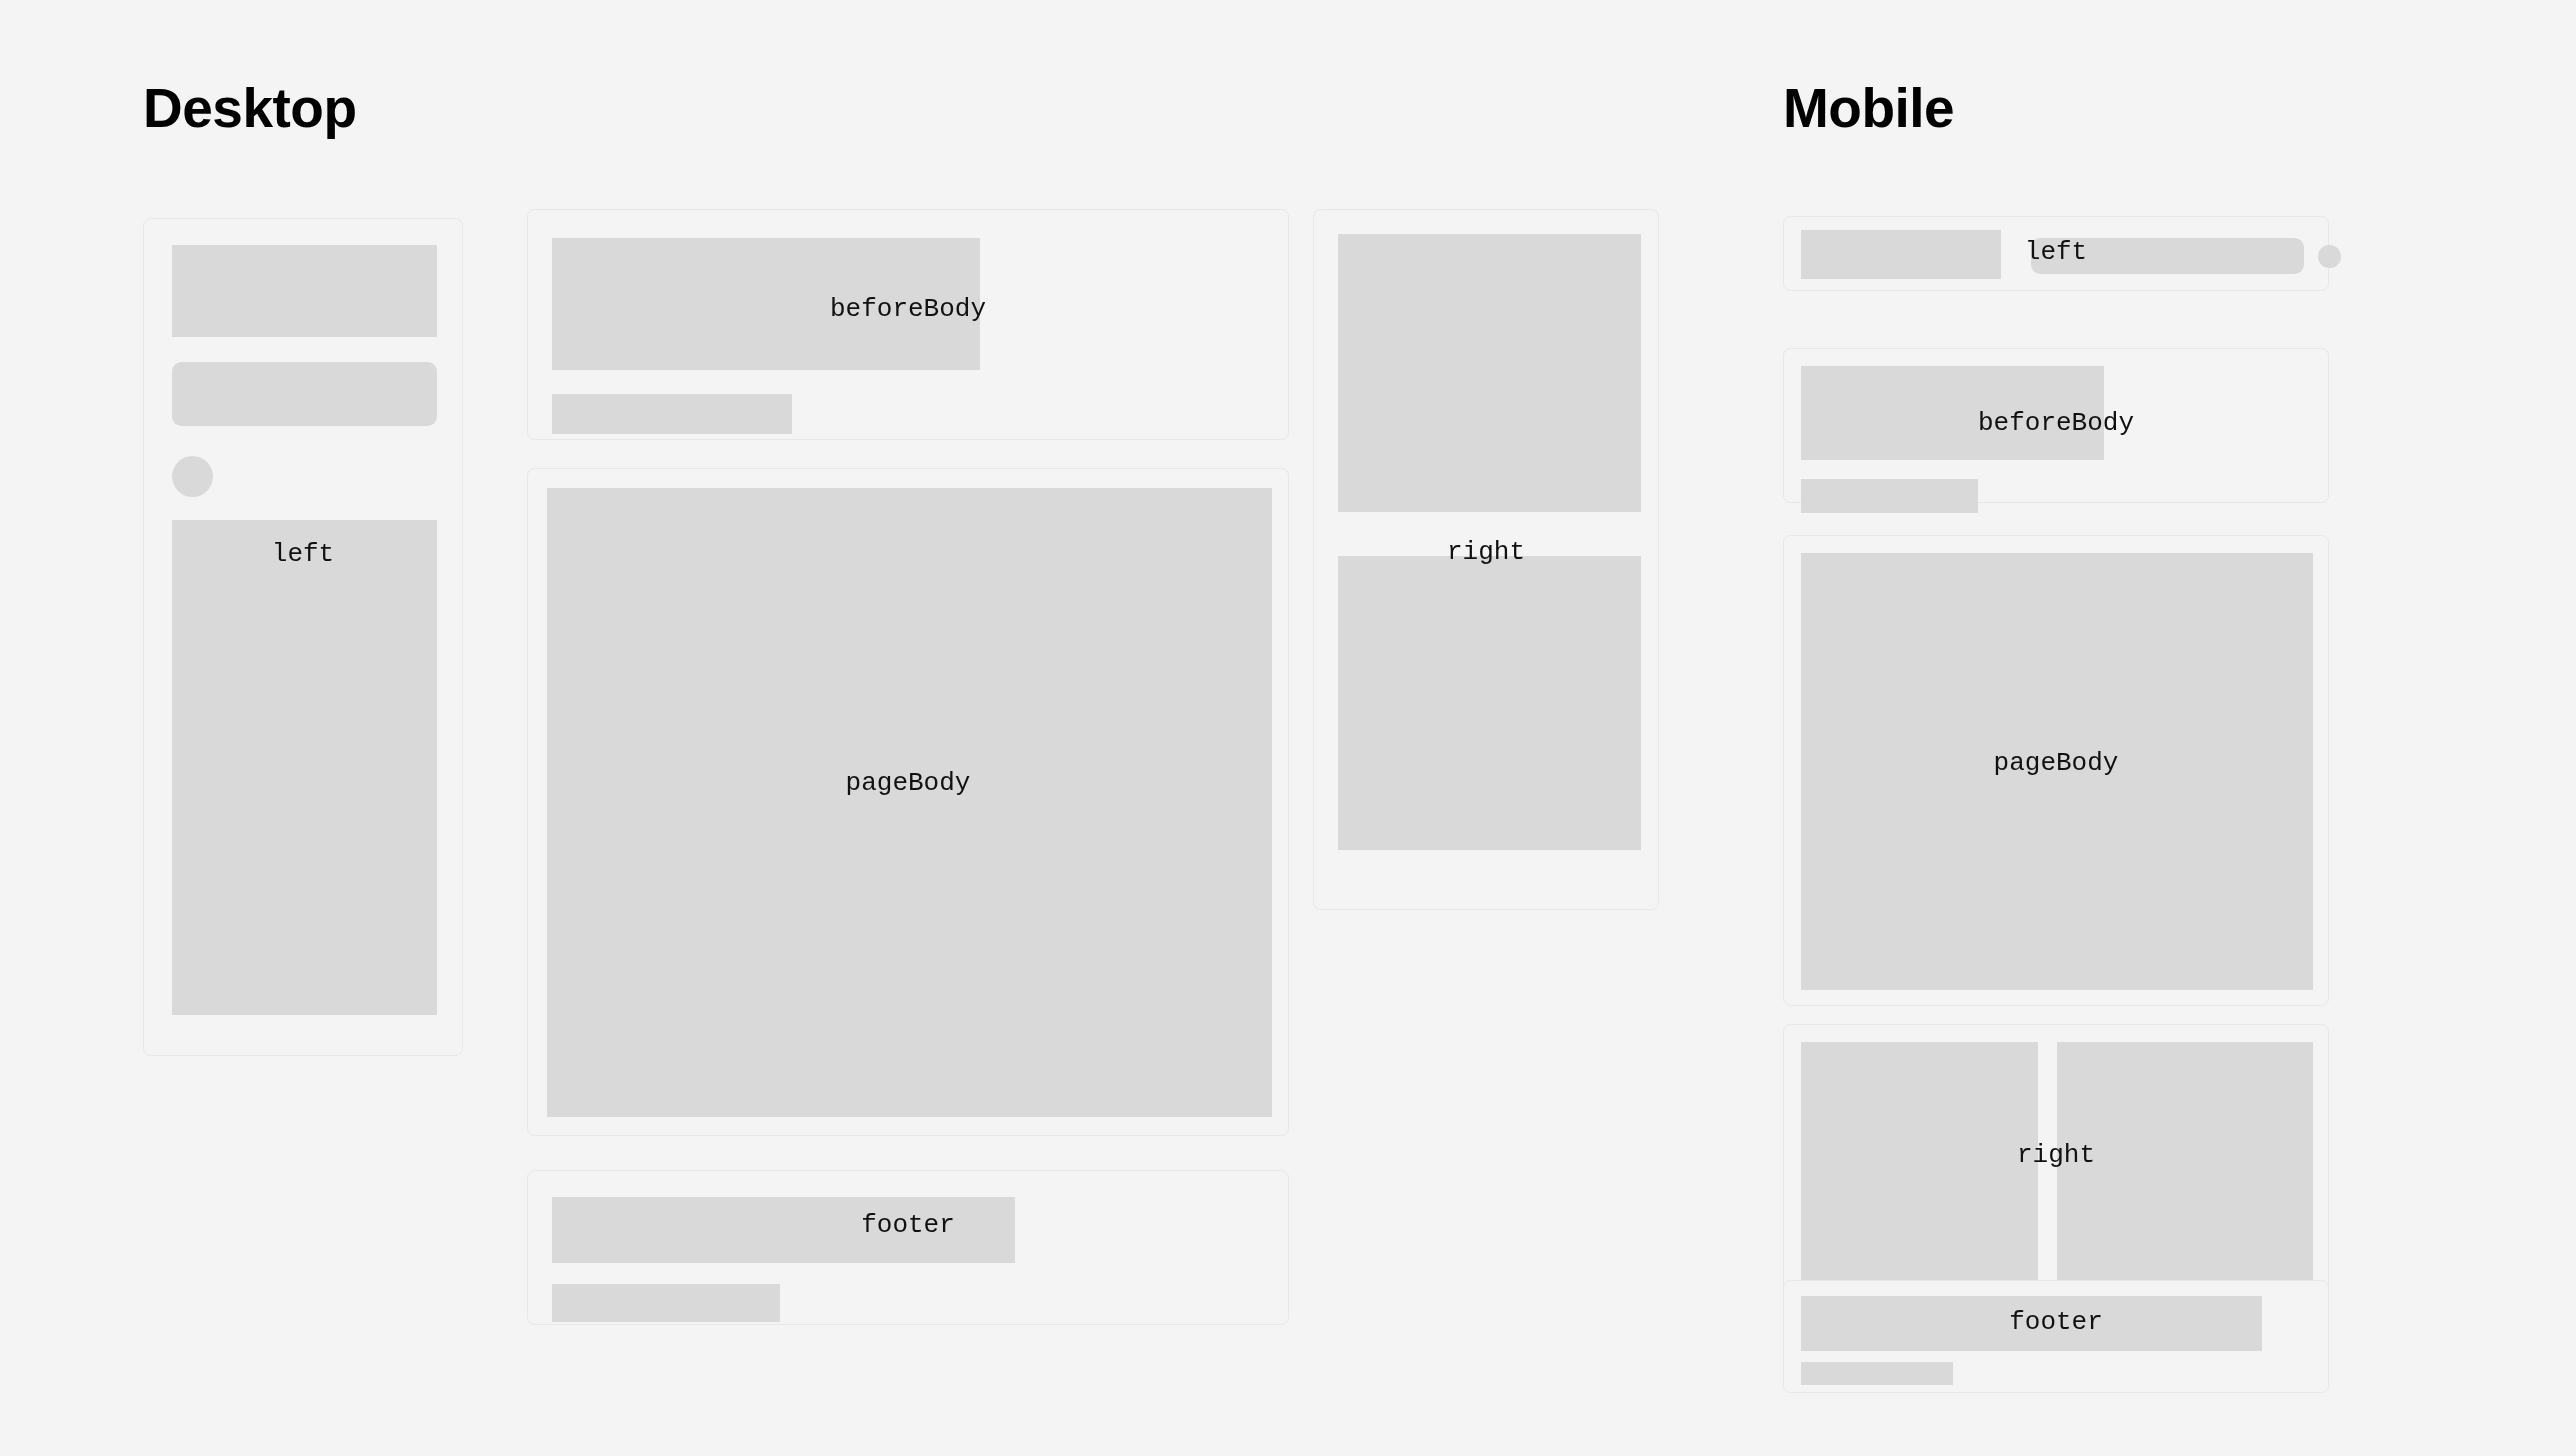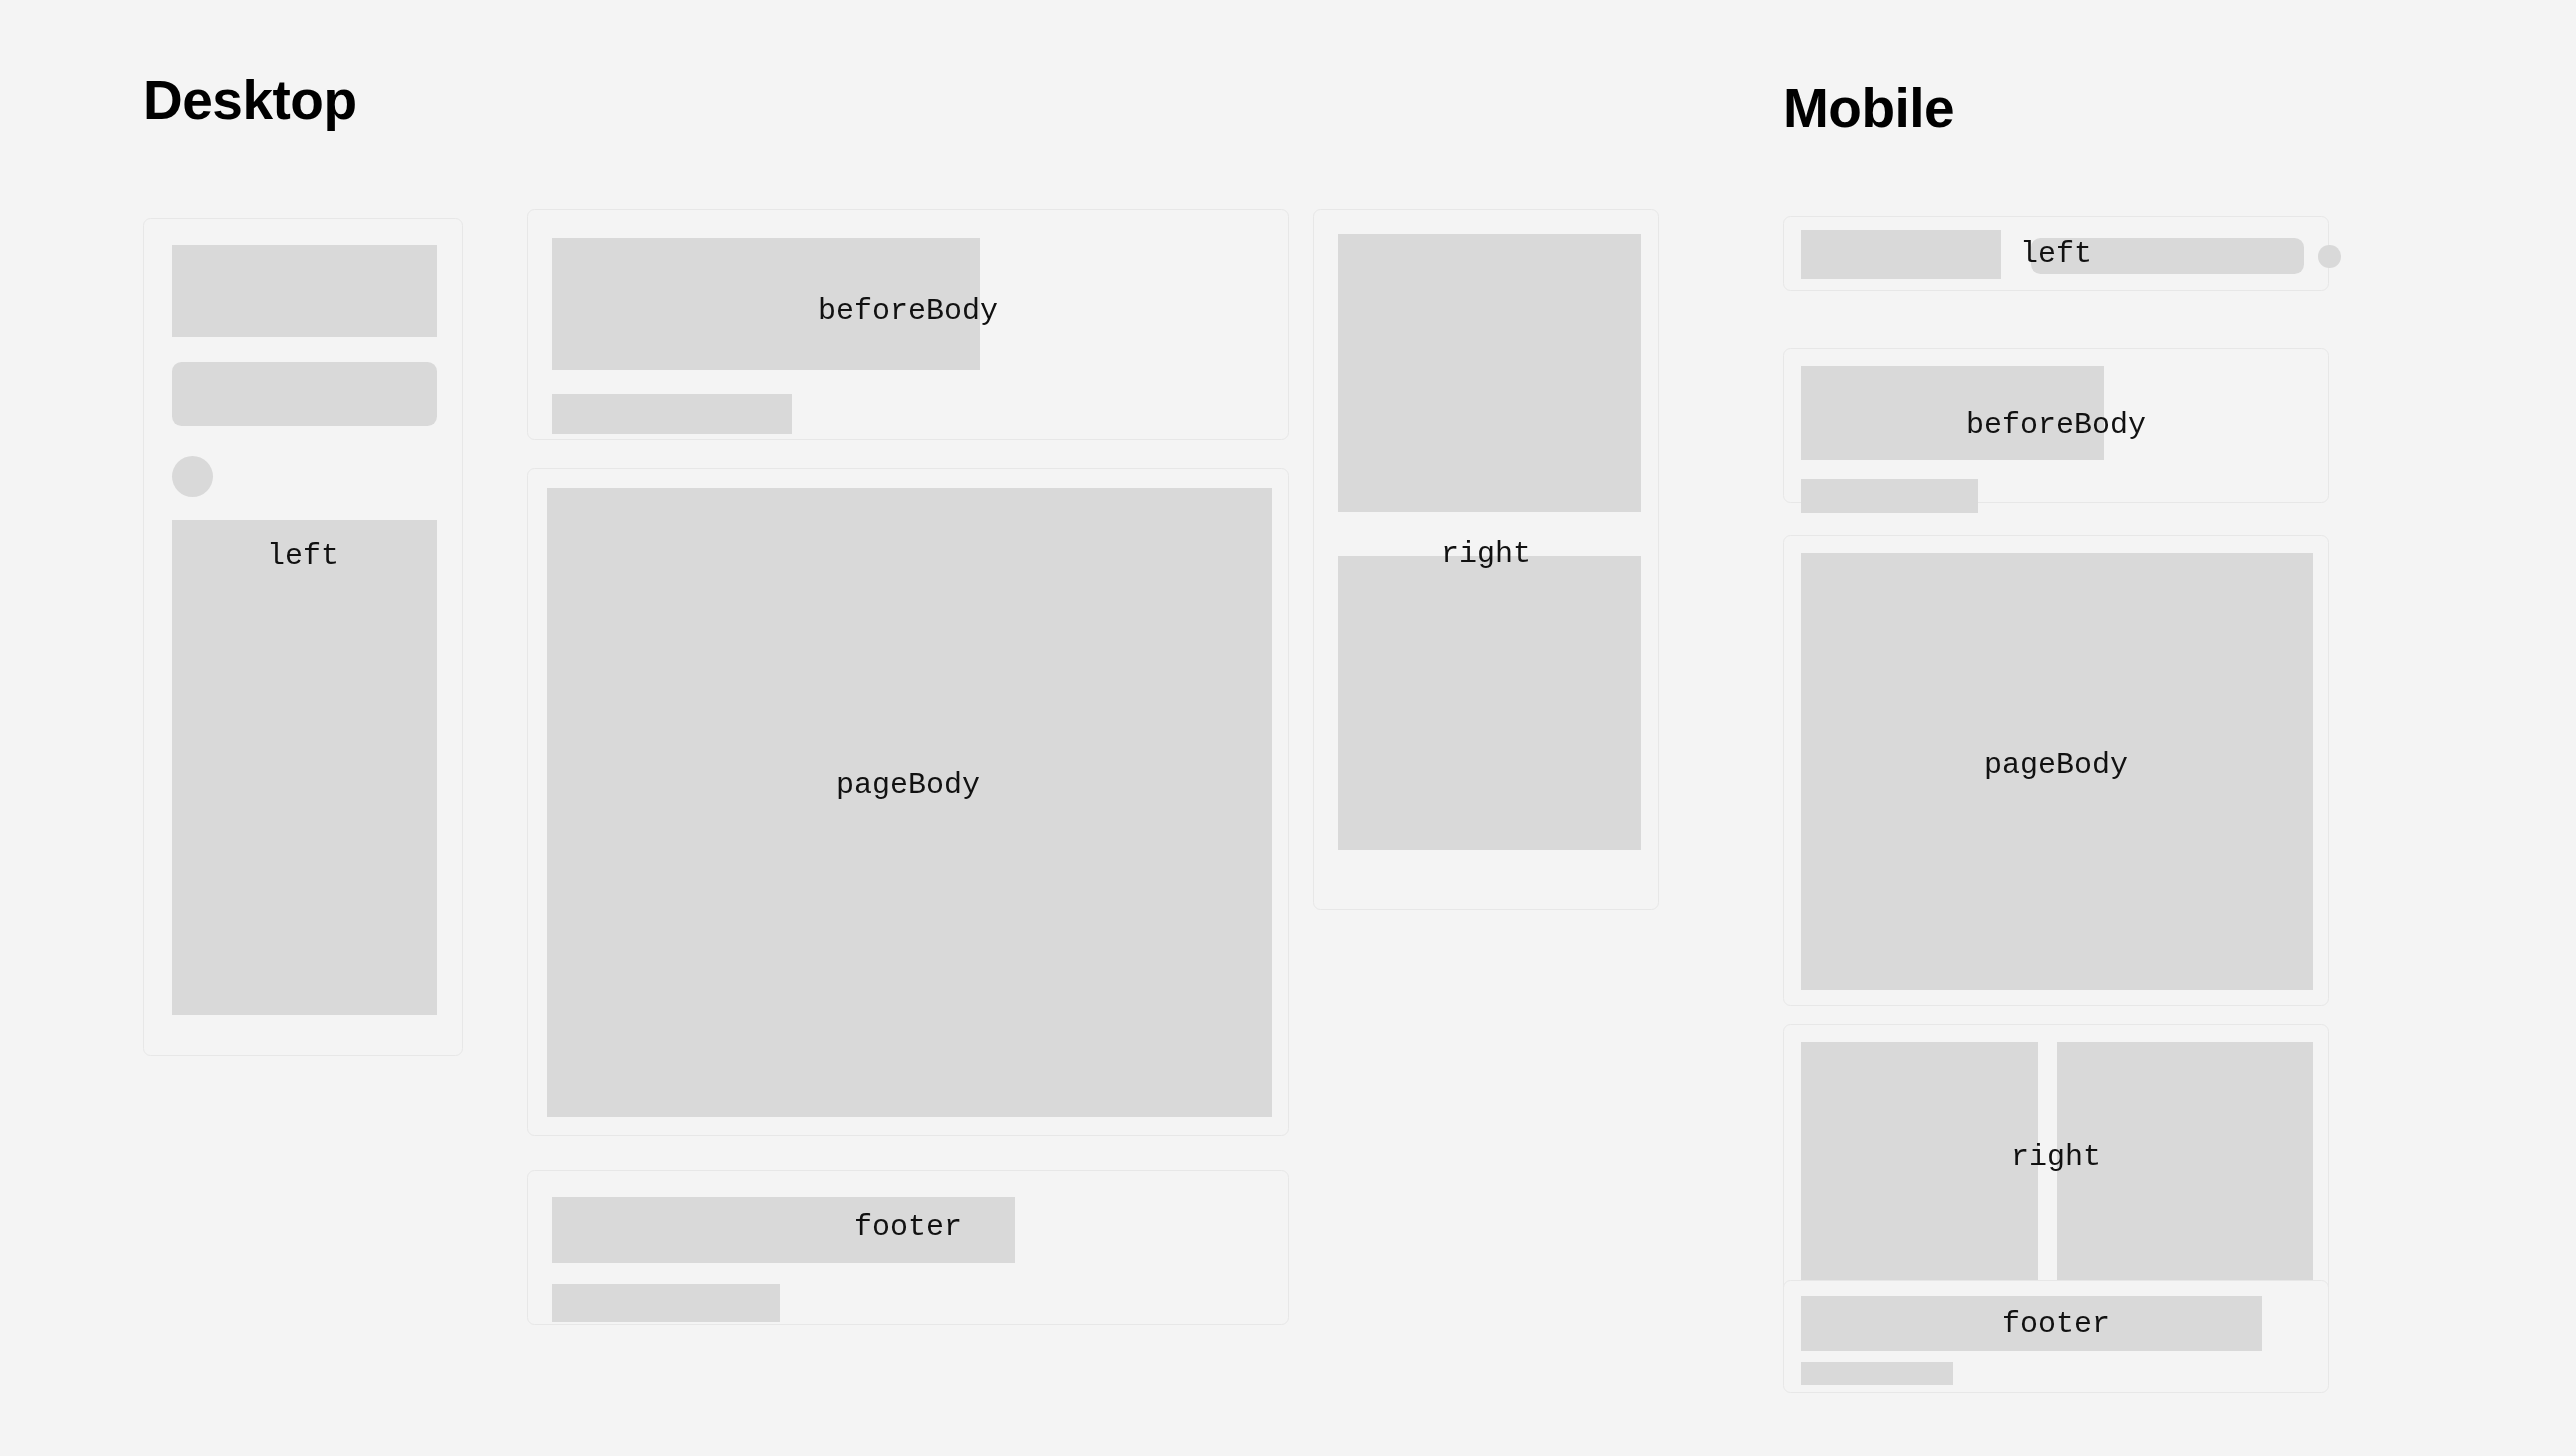--- a/index.html
+++ b/index.html
@@ -19,21 +19,21 @@
   .section-title {
     position: absolute;
     font-family: "Liberation Sans", sans-serif;
     font-weight: bold;
     font-size: 55px;
     line-height: 1;
     color: #000000;
     letter-spacing: -0.5px;
     white-space: nowrap;
   }
-  #desktop-title { left: 143px; top: 73px; }
+  #desktop-title { left: 143px; top: 81px; }
   #mobile-title  { left: 1783px; top: 81px; }
 
   
   .card {
     position: absolute;
     background: #f4f4f4;
     border: 1.9px solid #e7e7e7;
     border-radius: 7.5px;
     box-sizing: border-box;
   }
@@ -45,21 +45,21 @@
   }
   .sk-rounded { border-radius: 9.4px; }
   .sk-circle  { border-radius: 50%; }
 
   
   .region-label {
     position: absolute;
     left: 0;
     right: 0;
     font-family: "Liberation Mono", "DejaVu Sans Mono", monospace;
-    font-size: 30px;
+    font-size: 26px;
     line-height: 1;
     color: #111111;
     text-align: center;
     white-space: nowrap;
     pointer-events: none;
   }
 
   
   #desktop-left-card { left: 143px; top: 218px; width: 320px; height: 838px; }
   #dl-block-1 { left: 28px;  top: 26px;  width: 265px; height: 92px; }

